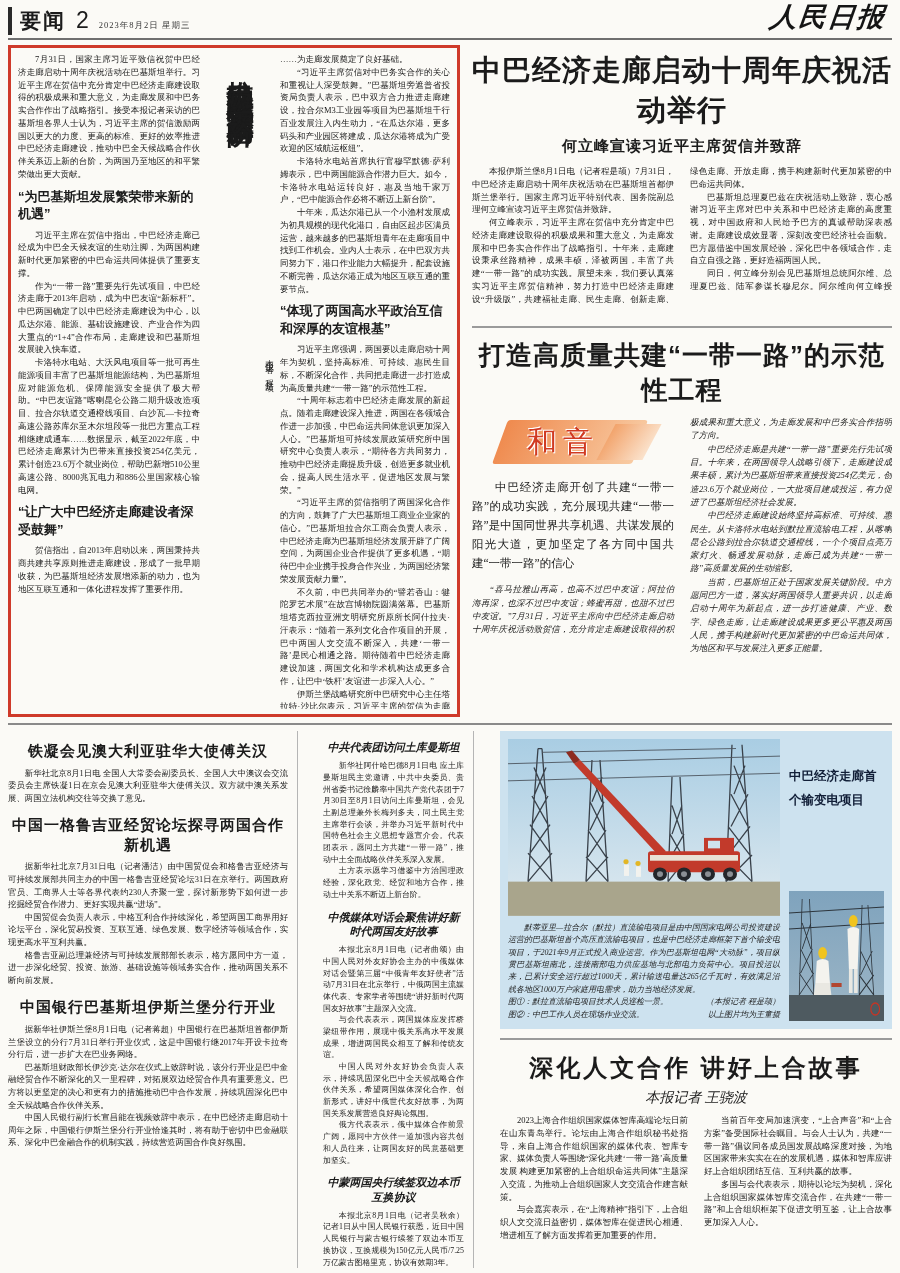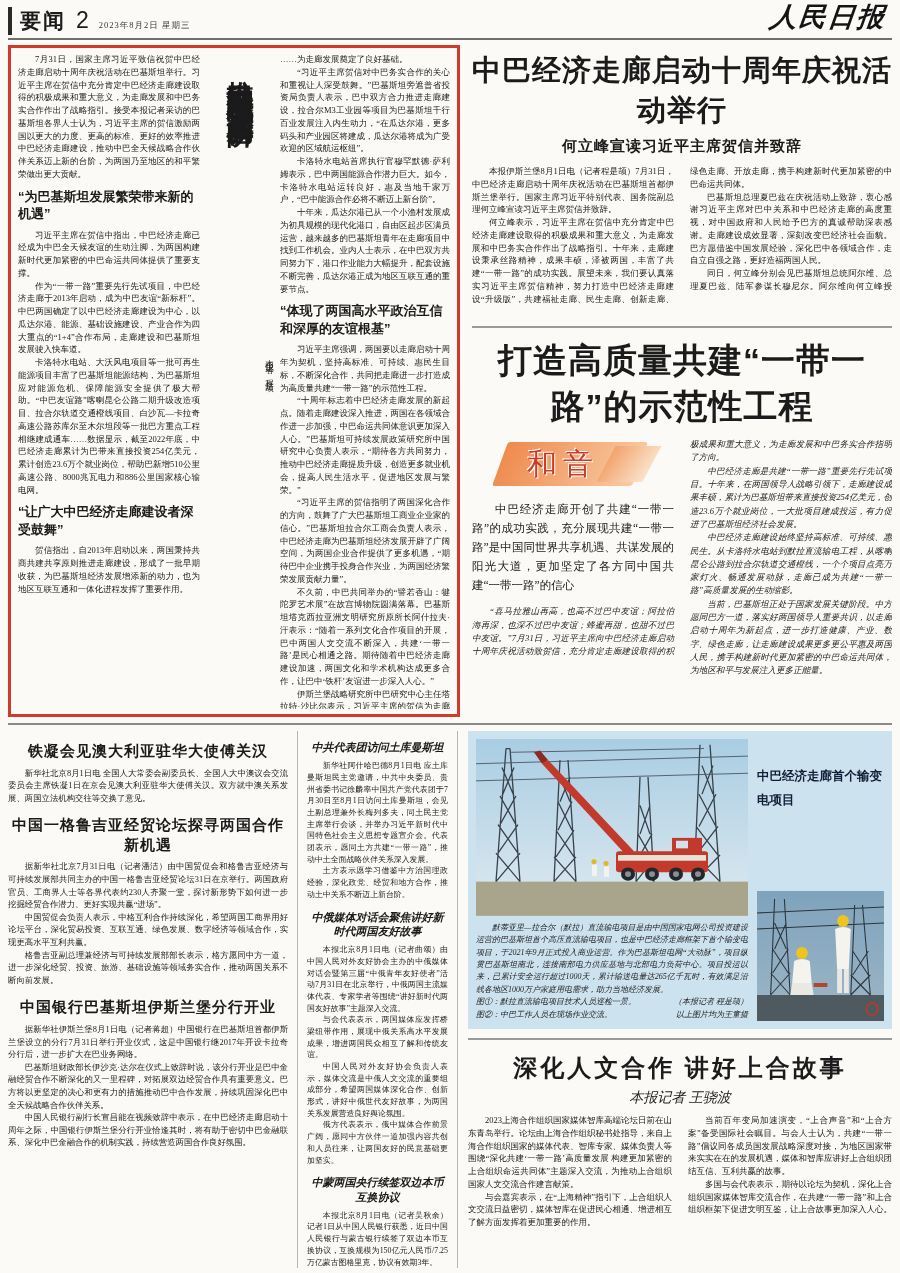--- a/index.html
+++ b/index.html
@@ -40,36 +40,36 @@
   .tr-col { flex:1; margin-left:12px; display:flex; flex-direction:column; overflow:hidden; }
   .tr-headline { font-family:"Liberation Sans", sans-serif; font-weight:bold; font-size:29px;
                  text-align:center; letter-spacing:1px; margin:6px 0 6px; }
   .tr-subtitle { font-size:15px; font-weight:bold; text-align:center; margin-bottom:9px; letter-spacing:1px; }
   .cols2 { column-count:2; column-gap:16px; font-size:8.6px; line-height:1.52; text-align:justify; }
   .cols2 p { text-indent:2em; }
   .tr-body { height:152px; overflow:hidden; }
 
   .rule { border-top:2px solid #9a9a9a; margin:9px 0 2px; }
 
-  .heyin-title { font-family:"Liberation Sans", sans-serif; font-weight:bold; font-size:34px;
+  .heyin-title { font-family:"Liberation Sans", sans-serif; font-weight:bold; font-size:26px;
                  text-align:center; letter-spacing:1px; margin:8px 0 8px; }
   .heyin-body { column-count:2; column-gap:16px; height:372px; overflow:hidden; }
   .heyin-badge { break-inside:avoid; position:relative; width:175px; height:48px; margin:2px auto 12px; }
   .heyin-badge .s1 { position:absolute; left:14px; top:2px; width:140px; height:44px;
                      background:linear-gradient(100deg,#ef8a4e,#f8cba3); transform:skewX(-20deg); border-radius:3px; }
   .heyin-badge .s2 { position:absolute; left:120px; top:6px; width:46px; height:36px;
                      background:linear-gradient(100deg,#f2a36b,#fbe3cd); transform:skewX(-28deg); }
   .heyin-badge .txt { position:absolute; left:0; right:20px; top:4px; text-align:center;
                       font-family:"Liberation Sans", sans-serif; font-weight:normal; font-size:30px;
                       color:#d03a22; text-shadow:1px 1px 0 #fff, -1px -1px 0 #fff; letter-spacing:6px; }
   .heyin-lead { font-size:11.5px; line-height:1.66; text-align:justify; text-indent:2em; margin-bottom:10px; }
   .heyin-p { font-style:italic; font-size:8.6px; line-height:1.55; text-align:justify; text-indent:2em; }
 
   
-  .bottom-row { display:flex; height:545px; border-top:2px solid #8a8a8a; margin-top:6px; padding-top:6px; overflow:hidden; }
+  .bottom-row { display:flex; height:545px; border-top:2px solid #8a8a8a; margin-top:6px; padding-top:6px; overflow:hidden;gap:16px; }
   .b-left { width:290px; padding-right:9px; border-right:1px solid #b5b5b5; overflow:hidden; }
   .b-mid  { width:160px; padding:0 9px; border-right:1px solid #b5b5b5; overflow:hidden; }
   .b-right{ flex:1; padding-left:10px; overflow:hidden; }
 
   .brief h3 { font-family:"Liberation Sans", sans-serif; font-weight:bold; font-size:15px;
               text-align:center; letter-spacing:1px; margin:10px 0 7px; line-height:1.3; }
   .brief p { font-size:8.4px; line-height:1.5; text-align:justify; text-indent:2em; }
   .b-mid .brief h3 { font-family:"Liberation Serif", serif; font-style:italic; font-size:11px; letter-spacing:0; margin:9px 0 6px; }
   .b-mid .brief p { font-size:7.9px; line-height:1.48; }
 
@@ -190,21 +190,21 @@
     <div class="b-mid">
       <div class="brief">
         <h3>中共代表团访问土库曼斯坦</h3>
         <p>新华社阿什哈巴德8月1日电 应土库曼斯坦民主党邀请，中共中央委员、贵州省委书记徐麟率中国共产党代表团于7月30日至8月1日访问土库曼斯坦，会见土副总理兼外长梅列多夫，同土民主党主席举行会谈，并举办习近平新时代中国特色社会主义思想专题宣介会。代表团表示，愿同土方共建“一带一路”，推动中土全面战略伙伴关系深入发展。</p>
         <p>土方表示愿学习借鉴中方治国理政经验，深化政党、经贸和地方合作，推动土中关系不断迈上新台阶。</p>
       </div>
       <div class="brief">
         <h3>中俄媒体对话会聚焦讲好新时代两国友好故事</h3>
         <p>本报北京8月1日电（记者曲颂）由中国人民对外友好协会主办的中俄媒体对话会暨第三届“中俄青年友好使者”活动7月31日在北京举行，中俄两国主流媒体代表、专家学者等围绕“讲好新时代两国友好故事”主题深入交流。</p>
         <p>与会代表表示，两国媒体应发挥桥梁纽带作用，展现中俄关系高水平发展成果，增进两国民众相互了解和传统友谊。</p>
-        <p>中国人民对外友好协会负责人表示，媒体交流是中俄人文交流的重要组成部分，希望两国媒体深化合作、创新形式，讲好中俄世代友好故事，为两国关系发展营造良好舆论氛围。</p>
+        <p>中国人民对外友好协会负责人表示，持续巩固深化巴中全天候战略合作伙伴关系，希望两国媒体深化合作、创新形式，讲好中俄世代友好故事，为两国关系发展营造良好舆论氛围。</p>
         <p>俄方代表表示，俄中媒体合作前景广阔，愿同中方伙伴一道加强内容共创和人员往来，让两国友好的民意基础更加坚实。</p>
       </div>
       <div class="brief">
         <h3>中蒙两国央行续签双边本币互换协议</h3>
         <p>本报北京8月1日电（记者吴秋余）记者1日从中国人民银行获悉，近日中国人民银行与蒙古银行续签了双边本币互换协议，互换规模为150亿元人民币/7.25万亿蒙古图格里克，协议有效期3年。</p>
       </div>
     </div>
 
     <div class="b-right">
 

